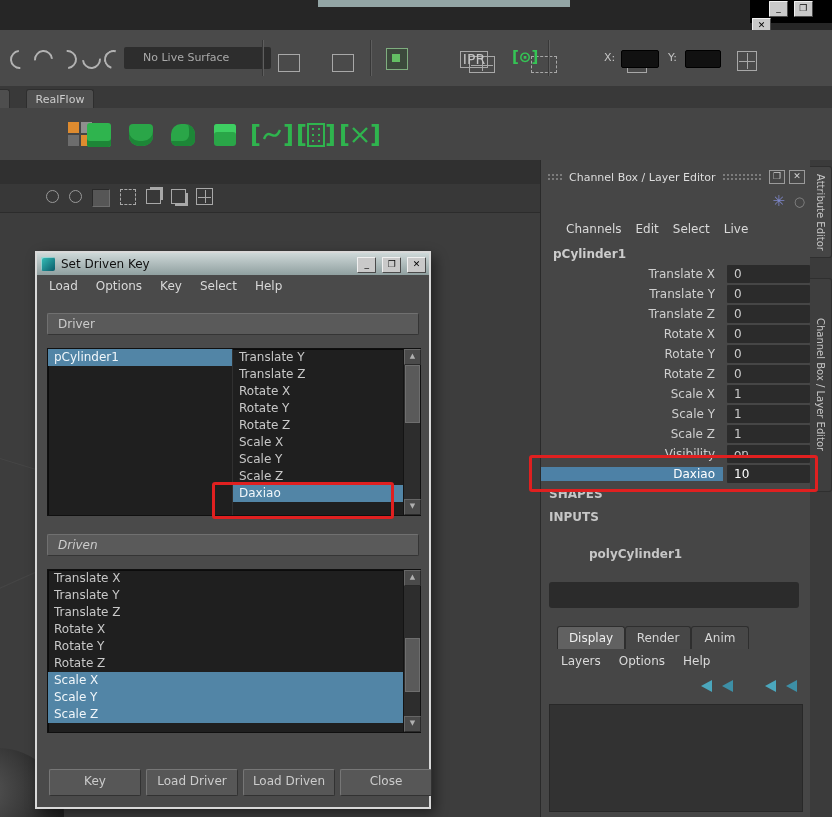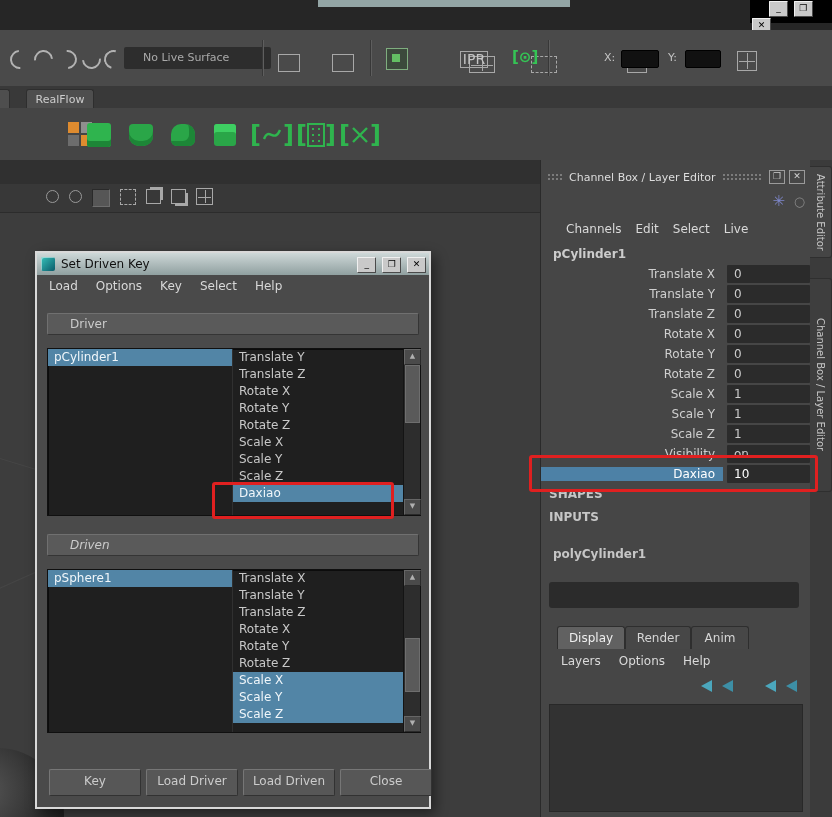--- a/index.html
+++ b/index.html
@@ -85,21 +85,21 @@
         display:flex;align-items:center;justify-content:center;border:1px solid #2f2f2f;border-left:none;border-radius:0 3px 3px 0;}
 
   
   #sdk{left:35px;top:251px;width:392px;height:554px;background:#4a4a4a;border:2px solid #d9d9d9;box-shadow:4px 5px 12px rgba(0,0,0,.45);}
   .sdk-title{position:absolute;left:0;top:0;width:100%;height:22px;background:linear-gradient(#ced8d8,#90a0a0);display:flex;align-items:center;}
   .maya-ico{width:14px;height:14px;margin:0 6px 0 4px;border-radius:2px;background:linear-gradient(135deg,#35c2ba,#0b5a69);box-shadow:inset 1px 1px 0 rgba(255,255,255,.5);}
   .sdk-title-text{color:#101010;font-size:12px;}
   .sdk-winbtns{position:absolute;right:3px;top:3px;}
   .sdk-menu{position:absolute;left:0;top:22px;width:100%;height:22px;display:flex;align-items:center;gap:18px;padding-left:12px;box-sizing:border-box;color:#d8d8d8;}
   .sec-bar{position:absolute;left:10px;width:372px;height:22px;background:#5a5a5a;border:1px solid;border-color:#707070 #353535 #353535 #707070;
-           border-radius:2px;color:#cbcbcb;line-height:20px;padding-left:22px;box-sizing:border-box;}
+           border-radius:2px;color:#cbcbcb;line-height:20px;padding-left:10px;box-sizing:border-box;}
   .sdklist{position:absolute;left:10px;width:372px;background:#1f1f1f;border:1px solid #101010;box-shadow:inset 1px 1px 0 rgba(0,0,0,.6);display:flex;}
   .lcol{width:184px;border-right:1px solid #303030;}
   .rcol{flex:1;}
   .li{height:17px;line-height:17px;padding-left:6px;color:#c8c8c8;font-size:12px;white-space:nowrap;}
   .li.sel{background:#5285a6;color:#f0f6fa;}
   .sb{width:16px;background:#2d2d2d;border-left:1px solid #141414;position:relative;}
   .sb-btn{position:absolute;left:0;width:15px;height:14px;background:#4a4a4a;border:1px solid;border-color:#666 #2a2a2a #2a2a2a #666;
           color:#b0b0b0;font-size:7px;line-height:12px;text-align:center;}
   .sb-thumb{position:absolute;left:1px;width:13px;background:#5a5a5a;border:1px solid #6e6e6e;}
   .sdk-btns{position:absolute;left:12px;top:516px;display:flex;gap:5px;}
@@ -285,21 +285,21 @@
         <span class="cb-val">on</span>
       </div>
       <div class="cb-row">
         <span class="cb-label sel-label">Daxiao</span>
         <span class="cb-val sel-val">10</span>
       </div>
     </div>
 
     <div class="cb-section" style="top:327px;">SHAPES</div>
     <div class="cb-section" style="top:350px;">INPUTS</div>
-    <div class="cb-plain" style="top:387px;">polyCylinder1</div>
+    <div class="cb-plain" style="top:387px;margin-left:36px;">polyCylinder1</div>
 
     <div class="cb-empty"></div>
 
     <div class="le-tab active" style="left:16px;width:66px;">Display</div>
     <div class="le-tab" style="left:84px;width:64px;">Render</div>
     <div class="le-tab" style="left:150px;width:56px;">Anim</div>
 
     <div class="le-menu">
       <span>Layers</span>
       <span>Options</span>
@@ -360,23 +360,20 @@
       <div class="sb">
         <span class="sb-btn" style="top:0;">▲</span>
         <span class="sb-thumb" style="top:16px;height:56px;"></span>
         <span class="sb-btn" style="bottom:0;">▼</span>
       </div>
     </div>
 
     <div class="sec-bar" style="top:281px;font-style:italic;">Driven</div>
 
     <div class="sdklist" style="top:316px;height:162px;">
-      <div class="lcol">
-        <div class="li sel">pSphere1</div>
-      </div>
       <div class="rcol">
         <div class="li">Translate X</div>
         <div class="li">Translate Y</div>
         <div class="li">Translate Z</div>
         <div class="li">Rotate X</div>
         <div class="li">Rotate Y</div>
         <div class="li">Rotate Z</div>
         <div class="li sel">Scale X</div>
         <div class="li sel">Scale Y</div>
         <div class="li sel">Scale Z</div>

